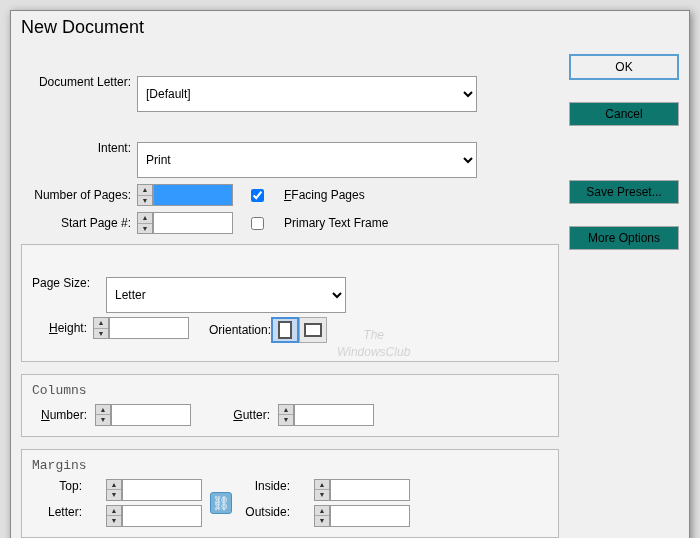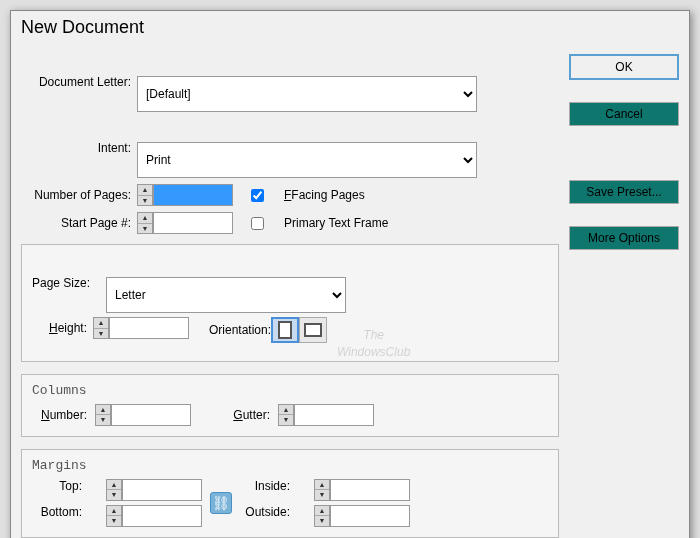--- a/index.html
+++ b/index.html
@@ -406,21 +406,21 @@
               <span class="margin-label">Top:</span>
               <div class="spinner-input">
                 <div class="spinner-btn-group">
                   <button class="spinner-up">▲</button>
                   <button class="spinner-down">▼</button>
                 </div>
                 <input type="text" class="spinner-field" style="">
               </div>
             </div>
             <div class="margin-row">
-              <span class="margin-label">Bottom:</span>
+              <span class="margin-label">Letter:</span>
               <div class="spinner-input">
                 <div class="spinner-btn-group">
                   <button class="spinner-up">▲</button>
                   <button class="spinner-down">▼</button>
                 </div>
                 <input type="text" class="spinner-field" style="">
               </div>
             </div>
           </div>
 

